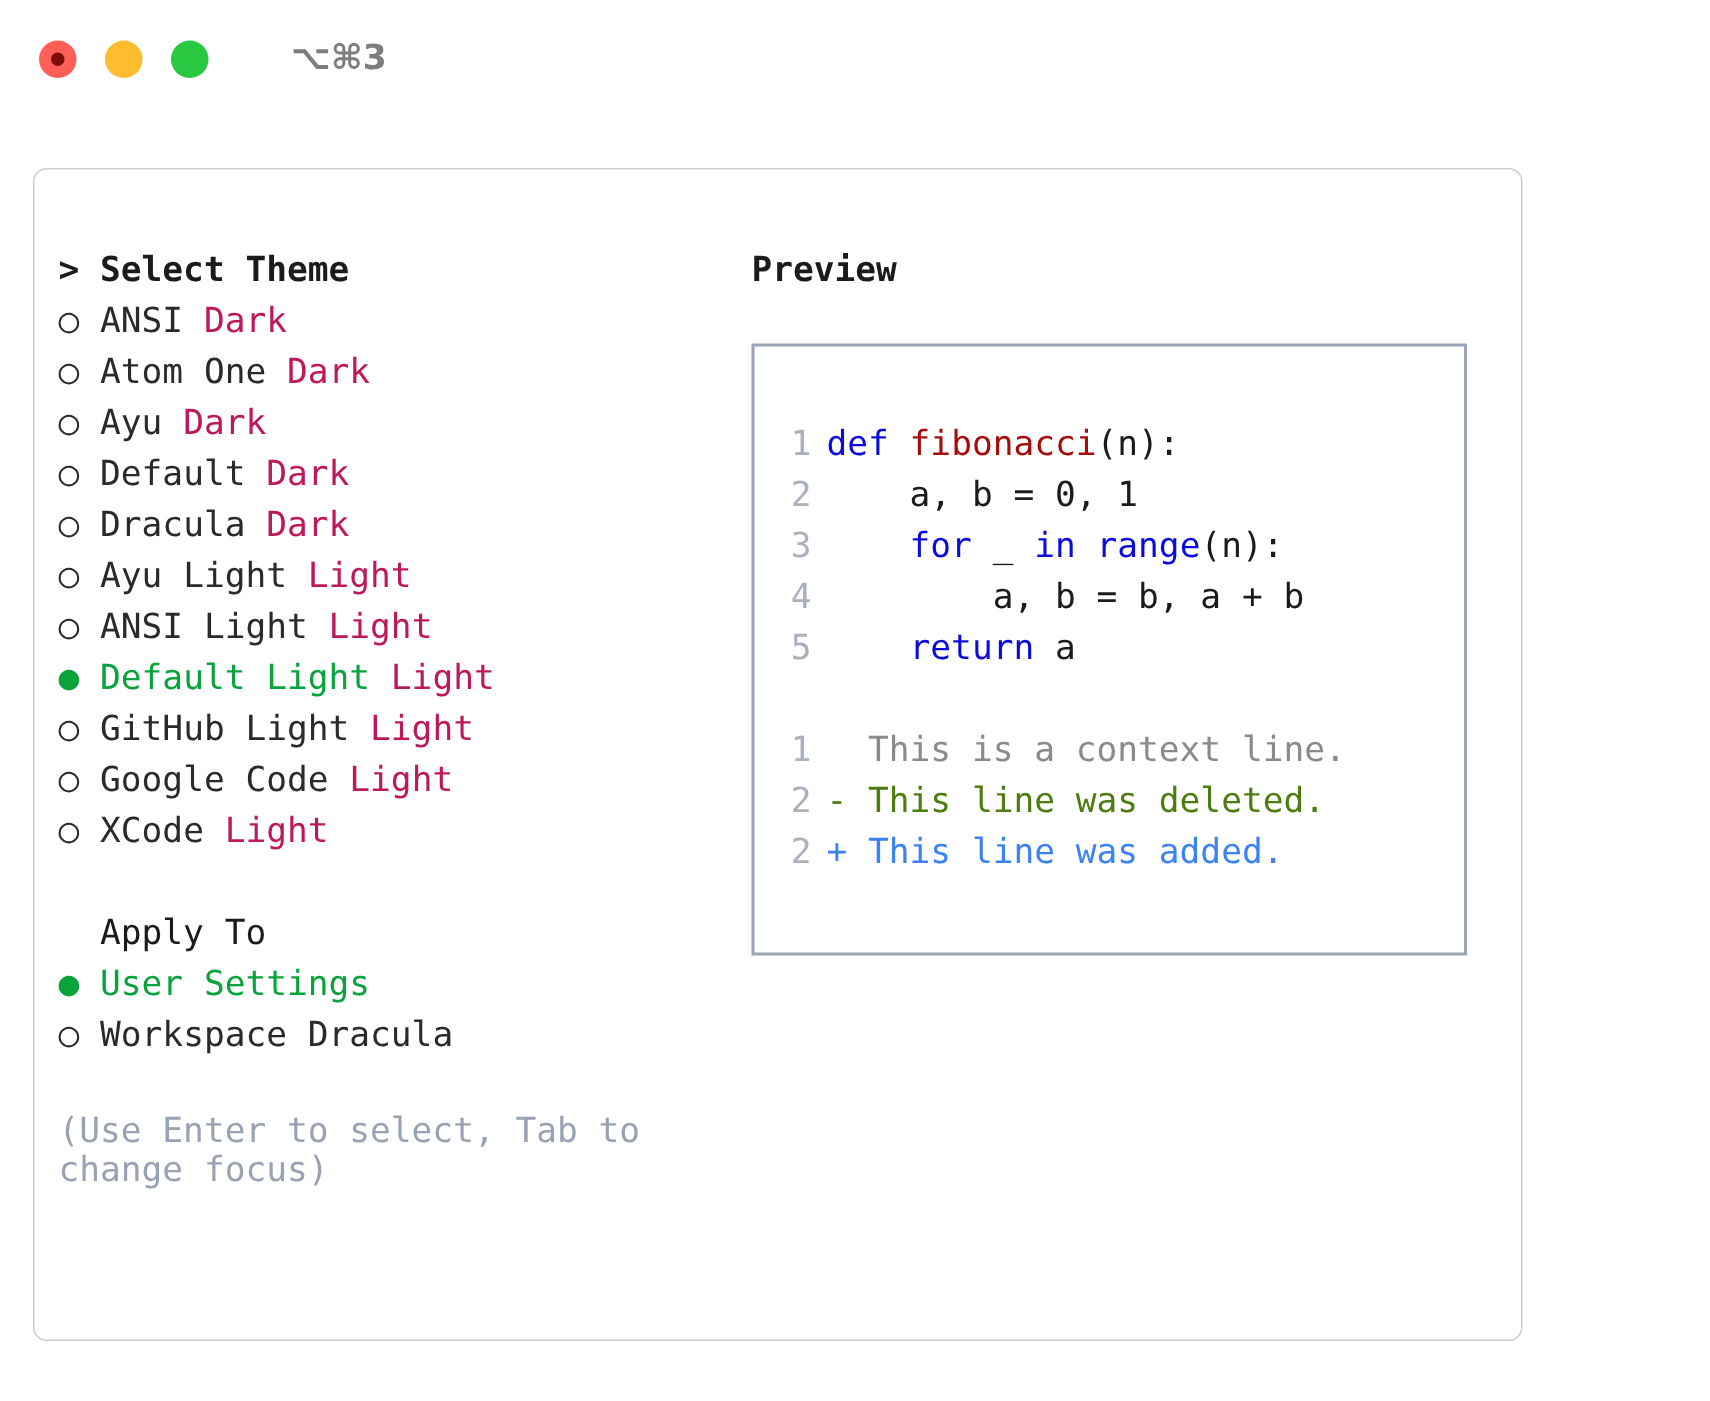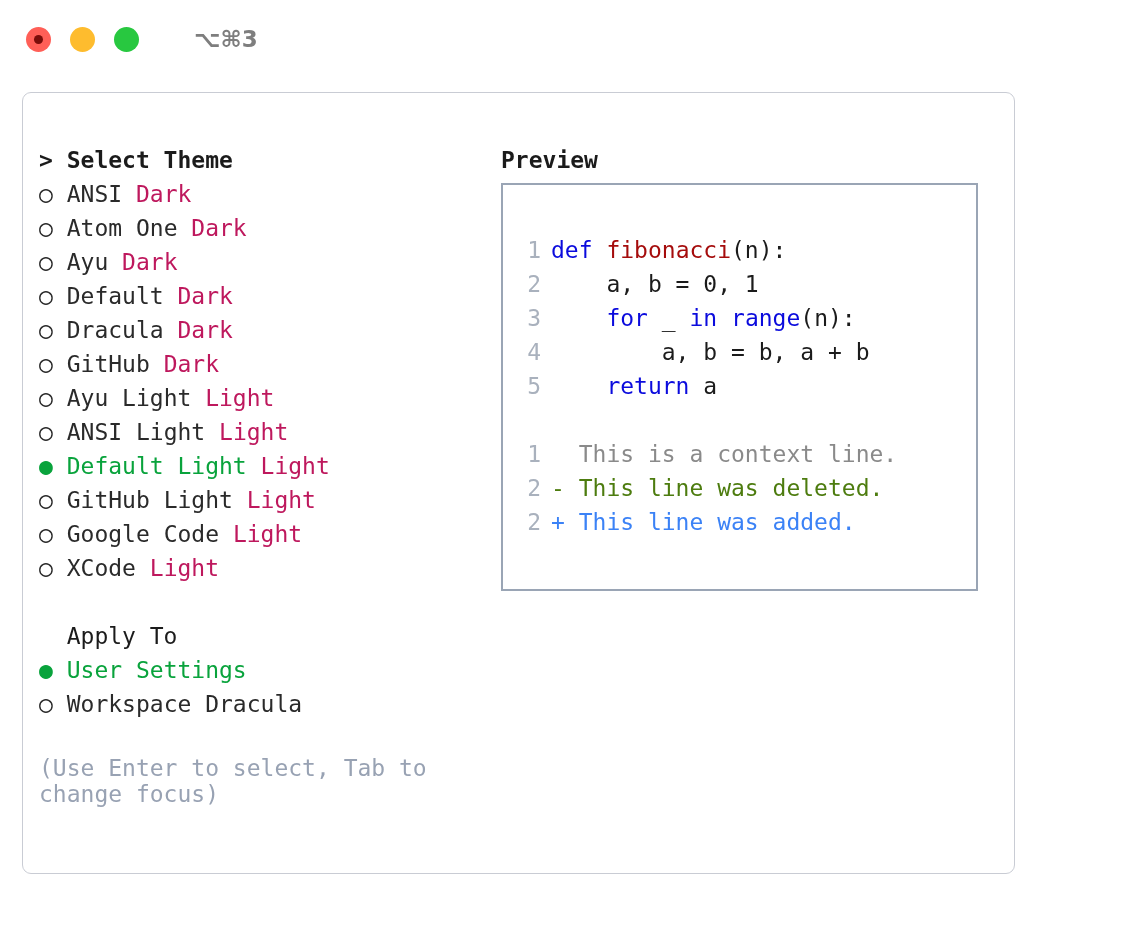--- a/index.html
+++ b/index.html
@@ -68,21 +68,21 @@
     font-size: 23px;
     font-weight: bold;
     color: #7e7e7e;
     letter-spacing: 0px;
   }
 
   
   .panel {
     position: absolute;
     left: 22px;
-    top: 92px;
+    top: 112px;
     width: 993px;
     height: 782px;
     border: 1.5px solid #c9ccd4;
     border-radius: 9px;
     box-sizing: border-box;
     background: #ffffff;
   }
 
   .columns {
     position: absolute;
@@ -148,21 +148,21 @@
     position: absolute;
     left: 478px;
     top: 50px;
     width: 500px;
   }
   .preview-title {
     font-size: 23px;
     line-height: 34px;
     font-weight: bold;
     color: #1b1b1b;
-    margin-bottom: 6px;
+    margin-bottom: 32px;
   }
   .preview-box {
     width: 477px;
     height: 408px;
     border: 2px solid #9aa5b5;
     box-sizing: border-box;
     background: #ffffff;
     position: relative;
   }
   .code {
@@ -211,21 +211,20 @@
       <div class="left-col">
 
         <div class="section-head focused">&gt; Select Theme</div>
 
         <div id="theme-list">
             <div class="opt"><span class="bullet">○ </span><span class="label">ANSI</span><span class="badge"> Dark</span></div>
             <div class="opt"><span class="bullet">○ </span><span class="label">Atom One</span><span class="badge"> Dark</span></div>
             <div class="opt"><span class="bullet">○ </span><span class="label">Ayu</span><span class="badge"> Dark</span></div>
             <div class="opt"><span class="bullet">○ </span><span class="label">Default</span><span class="badge"> Dark</span></div>
             <div class="opt"><span class="bullet">○ </span><span class="label">Dracula</span><span class="badge"> Dark</span></div>
-            <div class="opt"><span class="bullet">○ </span><span class="label">GitHub</span><span class="badge"> Dark</span></div>
             <div class="opt"><span class="bullet">○ </span><span class="label">Ayu Light</span><span class="badge"> Light</span></div>
             <div class="opt"><span class="bullet">○ </span><span class="label">ANSI Light</span><span class="badge"> Light</span></div>
             <div class="opt selected"><span class="bullet">● </span><span class="label">Default Light</span><span class="badge"> Light</span></div>
             <div class="opt"><span class="bullet">○ </span><span class="label">GitHub Light</span><span class="badge"> Light</span></div>
             <div class="opt"><span class="bullet">○ </span><span class="label">Google Code</span><span class="badge"> Light</span></div>
             <div class="opt"><span class="bullet">○ </span><span class="label">XCode</span><span class="badge"> Light</span></div>
           </div>
 
         <div class="gap-row"></div>
 

